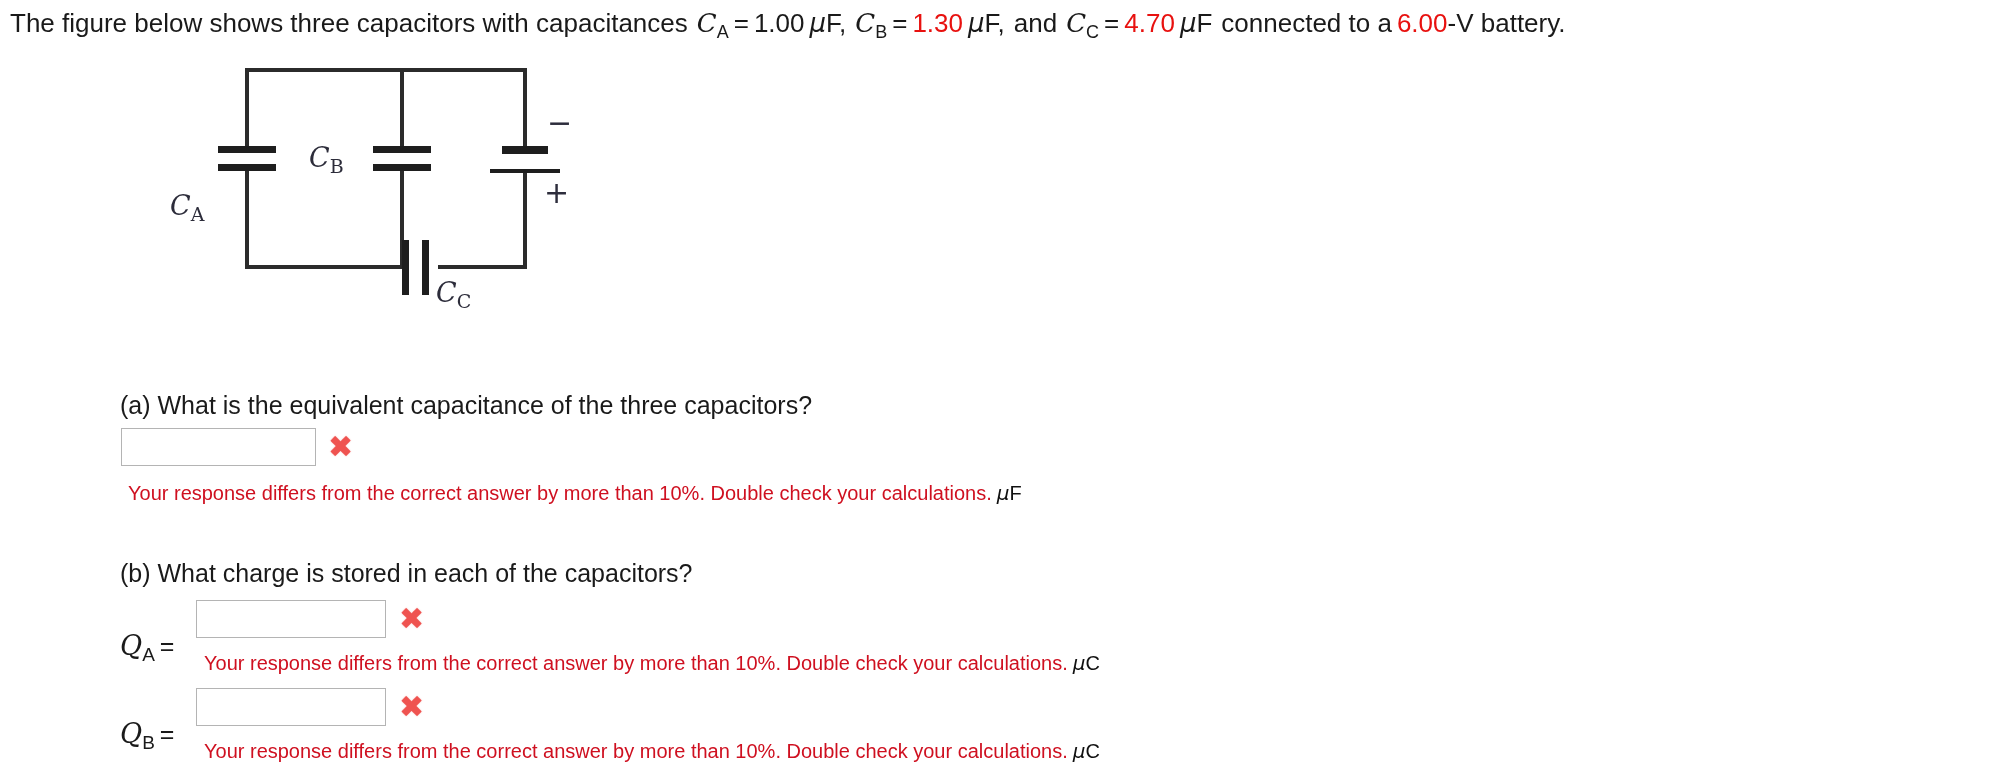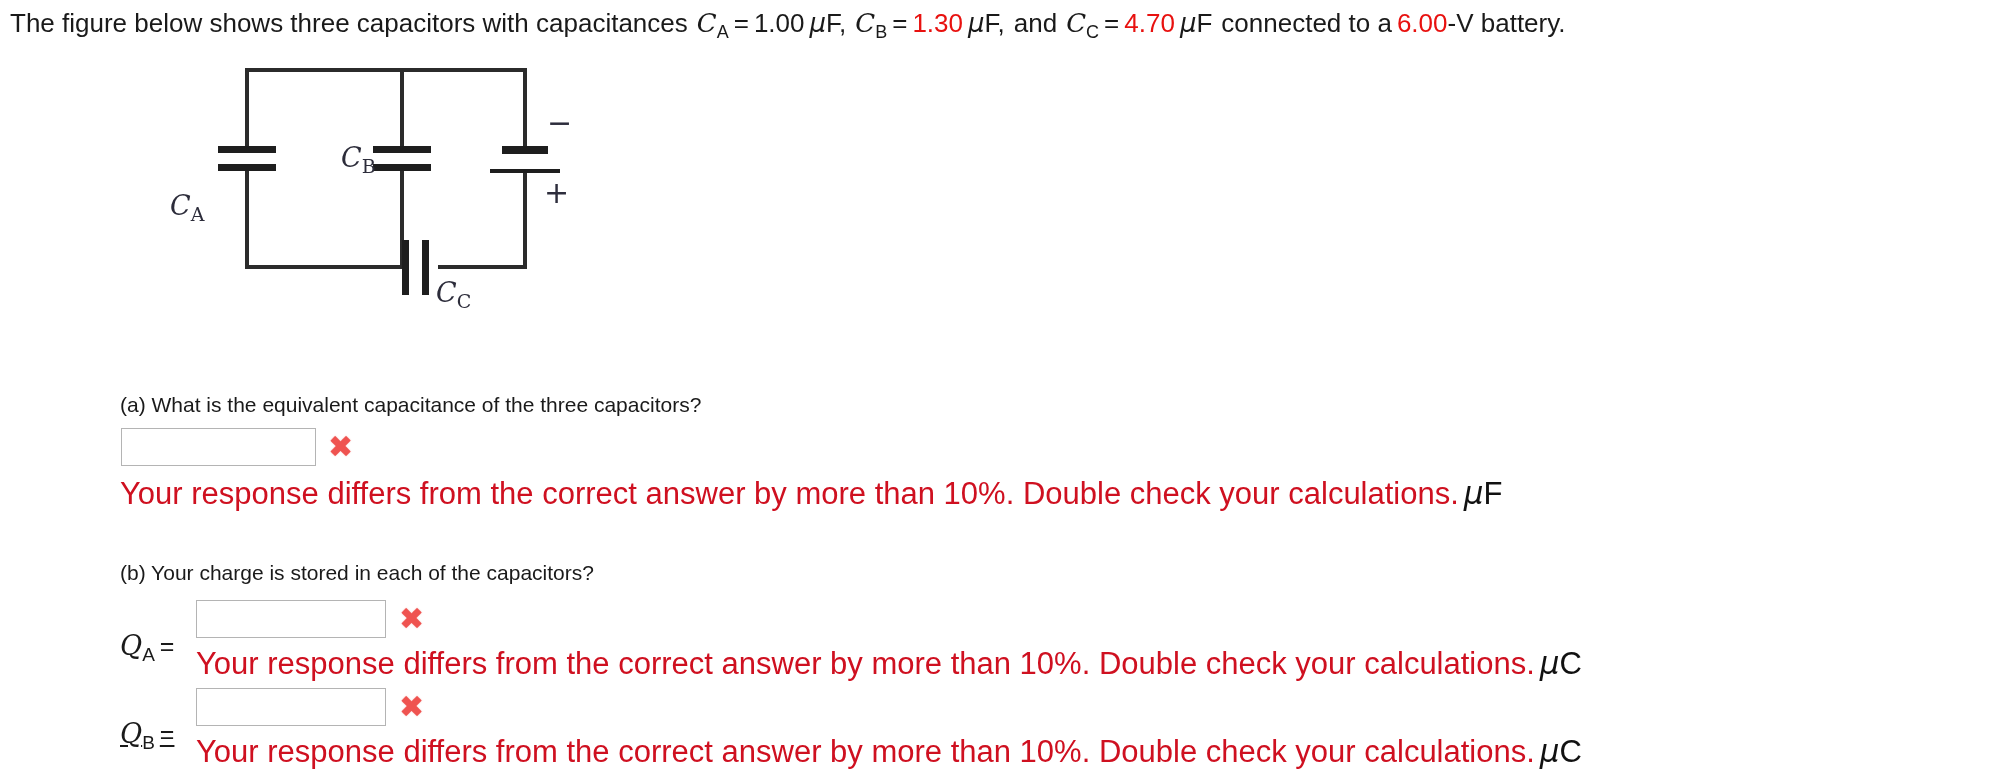--- a/index.html
+++ b/index.html
@@ -73,21 +73,21 @@
     position: absolute;
     font-family: "DejaVu Sans", sans-serif;
     font-size: 30px;
     color: #2d2d3c;
     line-height: 1;
   }
 
   
   .qtext {
     position: absolute;
-    font-size: 21px;
+    font-size: 25px;
     line-height: 30px;
     white-space: nowrap;
     color: #1a1a1a;
   }
   .answer-input {
     position: absolute;
     border: 1px solid #b4b4b4;
     background: #ffffff;
     box-sizing: border-box;
     font-family: "Liberation Sans", sans-serif;
@@ -100,24 +100,25 @@
     position: absolute;
     font-family: "DejaVu Sans", sans-serif;
     font-weight: bold;
     font-size: 30px;
     color: #ef5350;
     line-height: 1;
     text-shadow: 0 0 1.2px rgba(239,83,80,0.85);
   }
   .feedback {
     position: absolute;
-    font-size: 31px;
+    font-size: 20px;
     line-height: 30px;
     white-space: nowrap;
     color: #cf1020;
+    margin-left: 8px;
   }
   .feedback .unit { color: #111111; }
 
   .qlabel {
     position: absolute;
     font-family: "DejaVu Serif", serif;
     font-style: italic;
     font-size: 27px;
     color: #1a1a1a;
     white-space: nowrap;
@@ -157,21 +158,21 @@
 
     <div class="plate" style="left:68px; top:96px; width:58px; height:7px;"></div>
     <div class="plate" style="left:68px; top:114px; width:58px; height:7px;"></div>
     <div class="cap-label" style="left:20px; top:92px;margin-top:48px;"><span>C</span><span class="sb">A</span></div>
 
     <div class="wire" style="left:250px; top:18px; width:4px; height:80px;"></div>
     <div class="wire" style="left:250px; top:120px; width:4px; height:99px;"></div>
 
     <div class="plate" style="left:223px; top:96px; width:58px; height:7px;"></div>
     <div class="plate" style="left:223px; top:114px; width:58px; height:7px;"></div>
-    <div class="cap-label" style="left:191px; top:92px;"><span>C</span><span class="sb">B</span></div>
+    <div class="cap-label" style="left:159px; top:92px;"><span>C</span><span class="sb">B</span></div>
 
     <div class="wire" style="left:373px; top:18px; width:4px; height:80px;"></div>
     <div class="wire" style="left:373px; top:122px; width:4px; height:97px;"></div>
 
     <div class="plate" style="left:352px; top:96px; width:46px; height:8px;"></div>
     <div class="plate" style="left:340px; top:119px; width:70px; height:4px;"></div>
     <div class="batt-sign" style="left:397px; top:58px;"><span>−</span></div>
     <div class="batt-sign" style="left:394px; top:128px;"><span>+</span></div>
 
     <div class="plate" style="left:252px; top:190px; width:7px; height:55px;"></div>
@@ -180,31 +181,31 @@
   </div>
 
   <div class="qtext" style="left:120px; top:390px;">(a) What is the equivalent capacitance of the three capacitors?</div>
 
   <input class="answer-input" type="text" value="" style="left: 121px; top: 428px; width: 195px; height: 38px;" placeholder="">
 
   <div class="xmark" style="left:328px; top:432px;">✖</div>
 
   <div class="feedback" style="left:120px; top:478px;"><span>Your response differs from the correct answer by more than 10%. Double check your calculations.</span><span class="gap-s"></span><span class="unit"><span class="mu">μ</span><span>F</span></span></div>
 
-  <div class="qtext" style="left:120px; top:558px;">(b) Your charge is stored in each of the capacitors?</div>
+  <div class="qtext" style="left:120px; top:558px;">(b) What charge is stored in each of the capacitors?</div>
 
   <div class="qlabel" style="left:120px; top:606px;"><span>Q</span><span class="sb">A</span><span class="gap-s"></span><span class="eq">=</span></div>
 
   <input class="answer-input" type="text" value="" style="left: 196px; top: 600px; width: 190px; height: 38px;" placeholder="">
 
   <div class="xmark" style="left:399px; top:604px;">✖</div>
 
   <div class="feedback" style="left:196px; top:648px;"><span>Your response differs from the correct answer by more than 10%. Double check your calculations.</span><span class="gap-s"></span><span class="unit"><span class="mu">μ</span><span>C</span></span></div>
 
-  <div class="qlabel" style="left:120px; top:694px;text-decoration:underline;"><span>Q</span><span class="sb">B</span><span class="gap-s"></span><span class="eq">=</span></div>
+  <div class="qlabel" style="left:120px; top:694px;"><span>Q</span><span class="sb">B</span><span class="gap-s"></span><span class="eq">=</span></div>
 
   <input class="answer-input" type="text" value="" style="left: 196px; top: 688px; width: 190px; height: 38px;" placeholder="">
 
   <div class="xmark" style="left:399px; top:692px;">✖</div>
 
   <div class="feedback" style="left:196px; top:736px;"><span>Your response differs from the correct answer by more than 10%. Double check your calculations.</span><span class="gap-s"></span><span class="unit"><span class="mu">μ</span><span>C</span></span></div>
 
 </div>
 
 </body></html>

